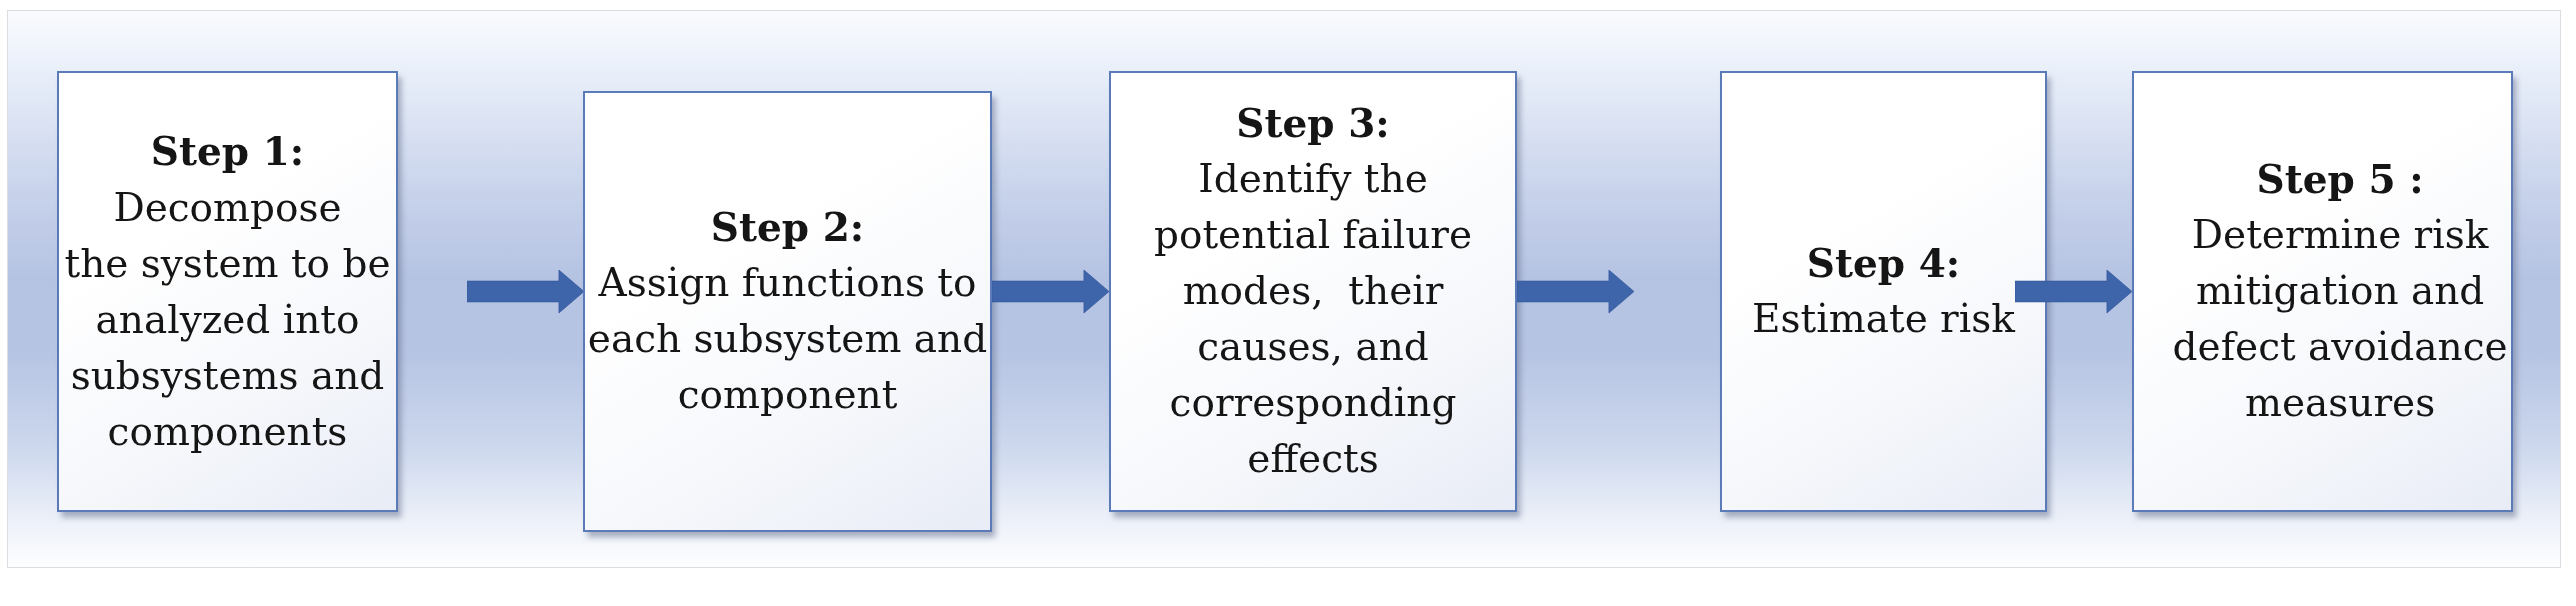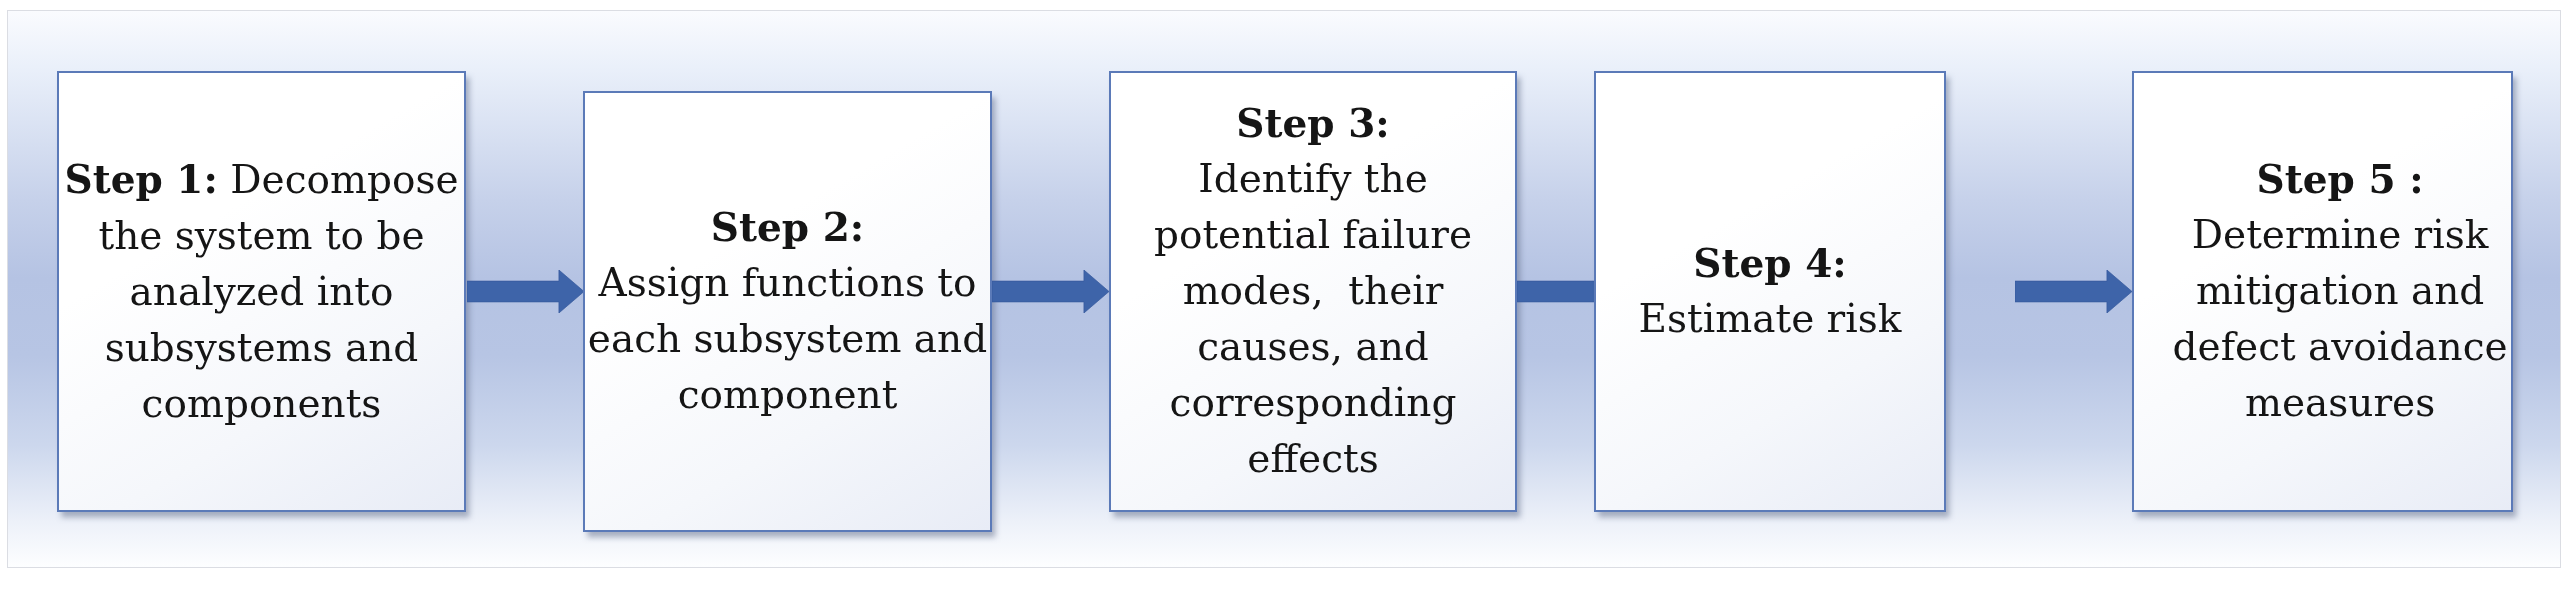--- a/index.html
+++ b/index.html
@@ -35,21 +35,21 @@
   .blk{display:block;}
   .arrow{position:absolute;top:259px;height:43px;}
   .arrow polygon{stroke:#35589c;stroke-width:1;}
 </style>
 </head>
 <body>
 
 <div class="stage">
   <div class="panel">
 
-    <div class="stepbox" style="left:49px;width:409px;">
+    <div class="stepbox" style="left:49px;width:341px;">
       <div class="box-text"><span class="step-label">Step 1:</span><span> Decompose
 the system to be
 analyzed into
 subsystems and
 components</span></div>
     </div>
 
     <svg class="arrow" style="left:459px;width:117px;" viewBox="0 0 168 62" preserveAspectRatio="none">
       <polygon points="0,16 132,16 132,0 168,31 132,62 132,46 0,46" fill="#3e64a9"></polygon>
     </svg>
@@ -70,21 +70,21 @@
 modes,  their
 causes, and
 corresponding
 effects</span></div>
     </div>
 
     <svg class="arrow" style="left:1509px;width:117px;" viewBox="0 0 168 62" preserveAspectRatio="none">
       <polygon points="0,16 132,16 132,0 168,31 132,62 132,46 0,46" fill="#3e64a9"></polygon>
     </svg>
 
-    <div class="stepbox" style="left:1586px;width:352px;">
+    <div class="stepbox" style="left:1712px;width:327px;">
       <div class="box-text"><span class="step-label blk">Step 4:</span><span class="blk">Estimate risk</span></div>
     </div>
 
     <svg class="arrow" style="left:2007px;width:117px;" viewBox="0 0 168 62" preserveAspectRatio="none">
       <polygon points="0,16 132,16 132,0 168,31 132,62 132,46 0,46" fill="#3e64a9"></polygon>
     </svg>
 
     <div class="stepbox" style="left:2124px;width:381px;padding-left:38px;">
       <div class="box-text"><span class="step-label blk">Step 5 :</span><span class="blk">Determine risk
 mitigation and

